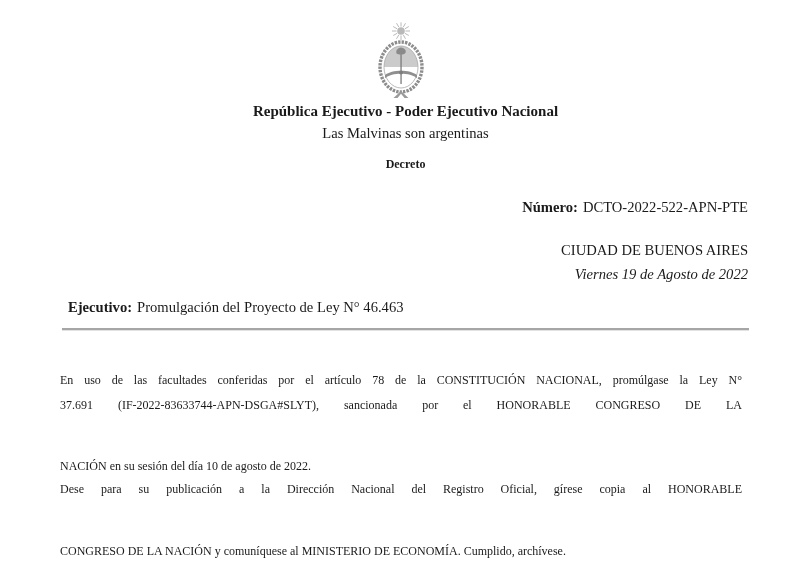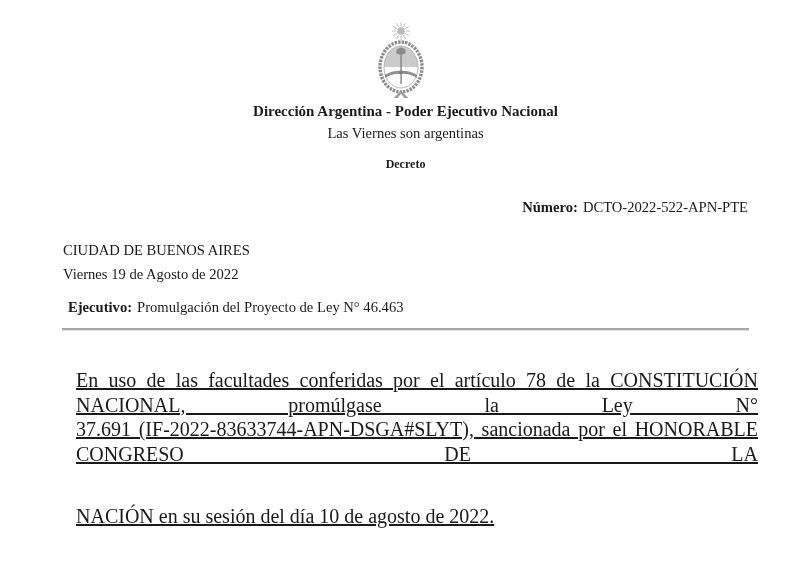--- a/index.html
+++ b/index.html
@@ -35,41 +35,40 @@
     font-size: 14.6px;
   }
   .numero-row     { top: 199px; text-align: right; }
   .referencia-row { top: 299px; }
   .field-label { font-weight: bold; }
   .field-value { margin-left: 5px; }
   .right-block {
     position: absolute;
     left: 63px;
     width: 685px;
-    text-align: left;
+    text-align: right;
     font-size: 14.6px;
   }
   .city-line { top: 242px; }
-  .date-line { top: 266px; }
+  .date-line { top: 266px; font-style: italic; }
   .divider {
     position: absolute;
     left: 62px;
     top: 328px;
     width: 687px;
     height: 2px;
     background: #a6a6a6;
     box-shadow: 0 1px 0 #e2e2e2;
   }
   .para {
     position: absolute;
-    left: 76px;
+    left: 60px;
     width: 682px;
-    font-size: 20px;
+    font-size: 12px;
     line-height: 24.7px;
-    text-decoration: underline;
   }
   .para-1 { top: 368px; }
   .para-2 { top: 477px; }
   .jline { text-align: justify; text-align-last: justify; }
   .jline.last { text-align-last: left; margin-top: 37px; }
 </style>
 </head>
 <body>
 
 <div class="page">
@@ -101,22 +100,22 @@
     <rect x="28.4" y="30" width="1.3" height="32" fill="#7d7d7d"></rect>
 
     <path d="M 29 25.5 C 25.3 26 23.4 28.8 24.6 31.4 C 26.4 33 31.8 33 33.4 31 C 34.6 28.4 32.6 26 29 25.5 Z" fill="#8a8a8a"></path>
 
     <path d="M 13 53 C 20 47.2 38 47.2 45 53 L 45 56.2 C 38 50.4 20 50.4 13 56.2 Z" fill="#8f8f8f"></path>
     <circle cx="29" cy="50.5" r="2" fill="#7d7d7d"></circle>
 
     <path d="M 29 69 L 21.5 76 L 25.5 76 L 29 71.8 L 32.5 76 L 36.5 76 Z" fill="#9a9a9a"></path>
   </svg>
 
-  <div class="centered-block doc-title">Dirección Argentina - Poder Ejecutivo Nacional</div>
-  <div class="centered-block doc-subtitle">Las Viernes son argentinas</div>
+  <div class="centered-block doc-title">República Ejecutivo - Poder Ejecutivo Nacional</div>
+  <div class="centered-block doc-subtitle">Las Malvinas son argentinas</div>
   <div class="centered-block doc-type">Decreto</div>
 
   <div class="field-row numero-row">
     <span class="field-label">Número:</span><span class="field-value">DCTO-2022-522-APN-PTE</span>
   </div>
 
   <div class="right-block city-line">CIUDAD DE BUENOS AIRES</div>
   <div class="right-block date-line">Viernes 19 de Agosto de 2022</div>
 
   <div class="field-row referencia-row">
@@ -124,14 +123,18 @@
   </div>
 
   <div class="divider"></div>
 
   <div class="para para-1">
     <div class="jline">En uso de las facultades conferidas por el artículo 78 de la CONSTITUCIÓN NACIONAL, promúlgase la Ley N°</div>
     <div class="jline">37.691 (IF-2022-83633744-APN-DSGA#SLYT), sancionada por el HONORABLE CONGRESO DE LA</div>
     <div class="jline last">NACIÓN en su sesión del día 10 de agosto de 2022.</div>
   </div>
 
+  <div class="para para-2">
+    <div class="jline">Dese para su publicación a la Dirección Nacional del Registro Oficial, gírese copia al HONORABLE</div>
+    <div class="jline last">CONGRESO DE LA NACIÓN y comuníquese al MINISTERIO DE ECONOMÍA. Cumplido, archívese.</div>
+  </div>
 
 </div>
 
 </body></html>

